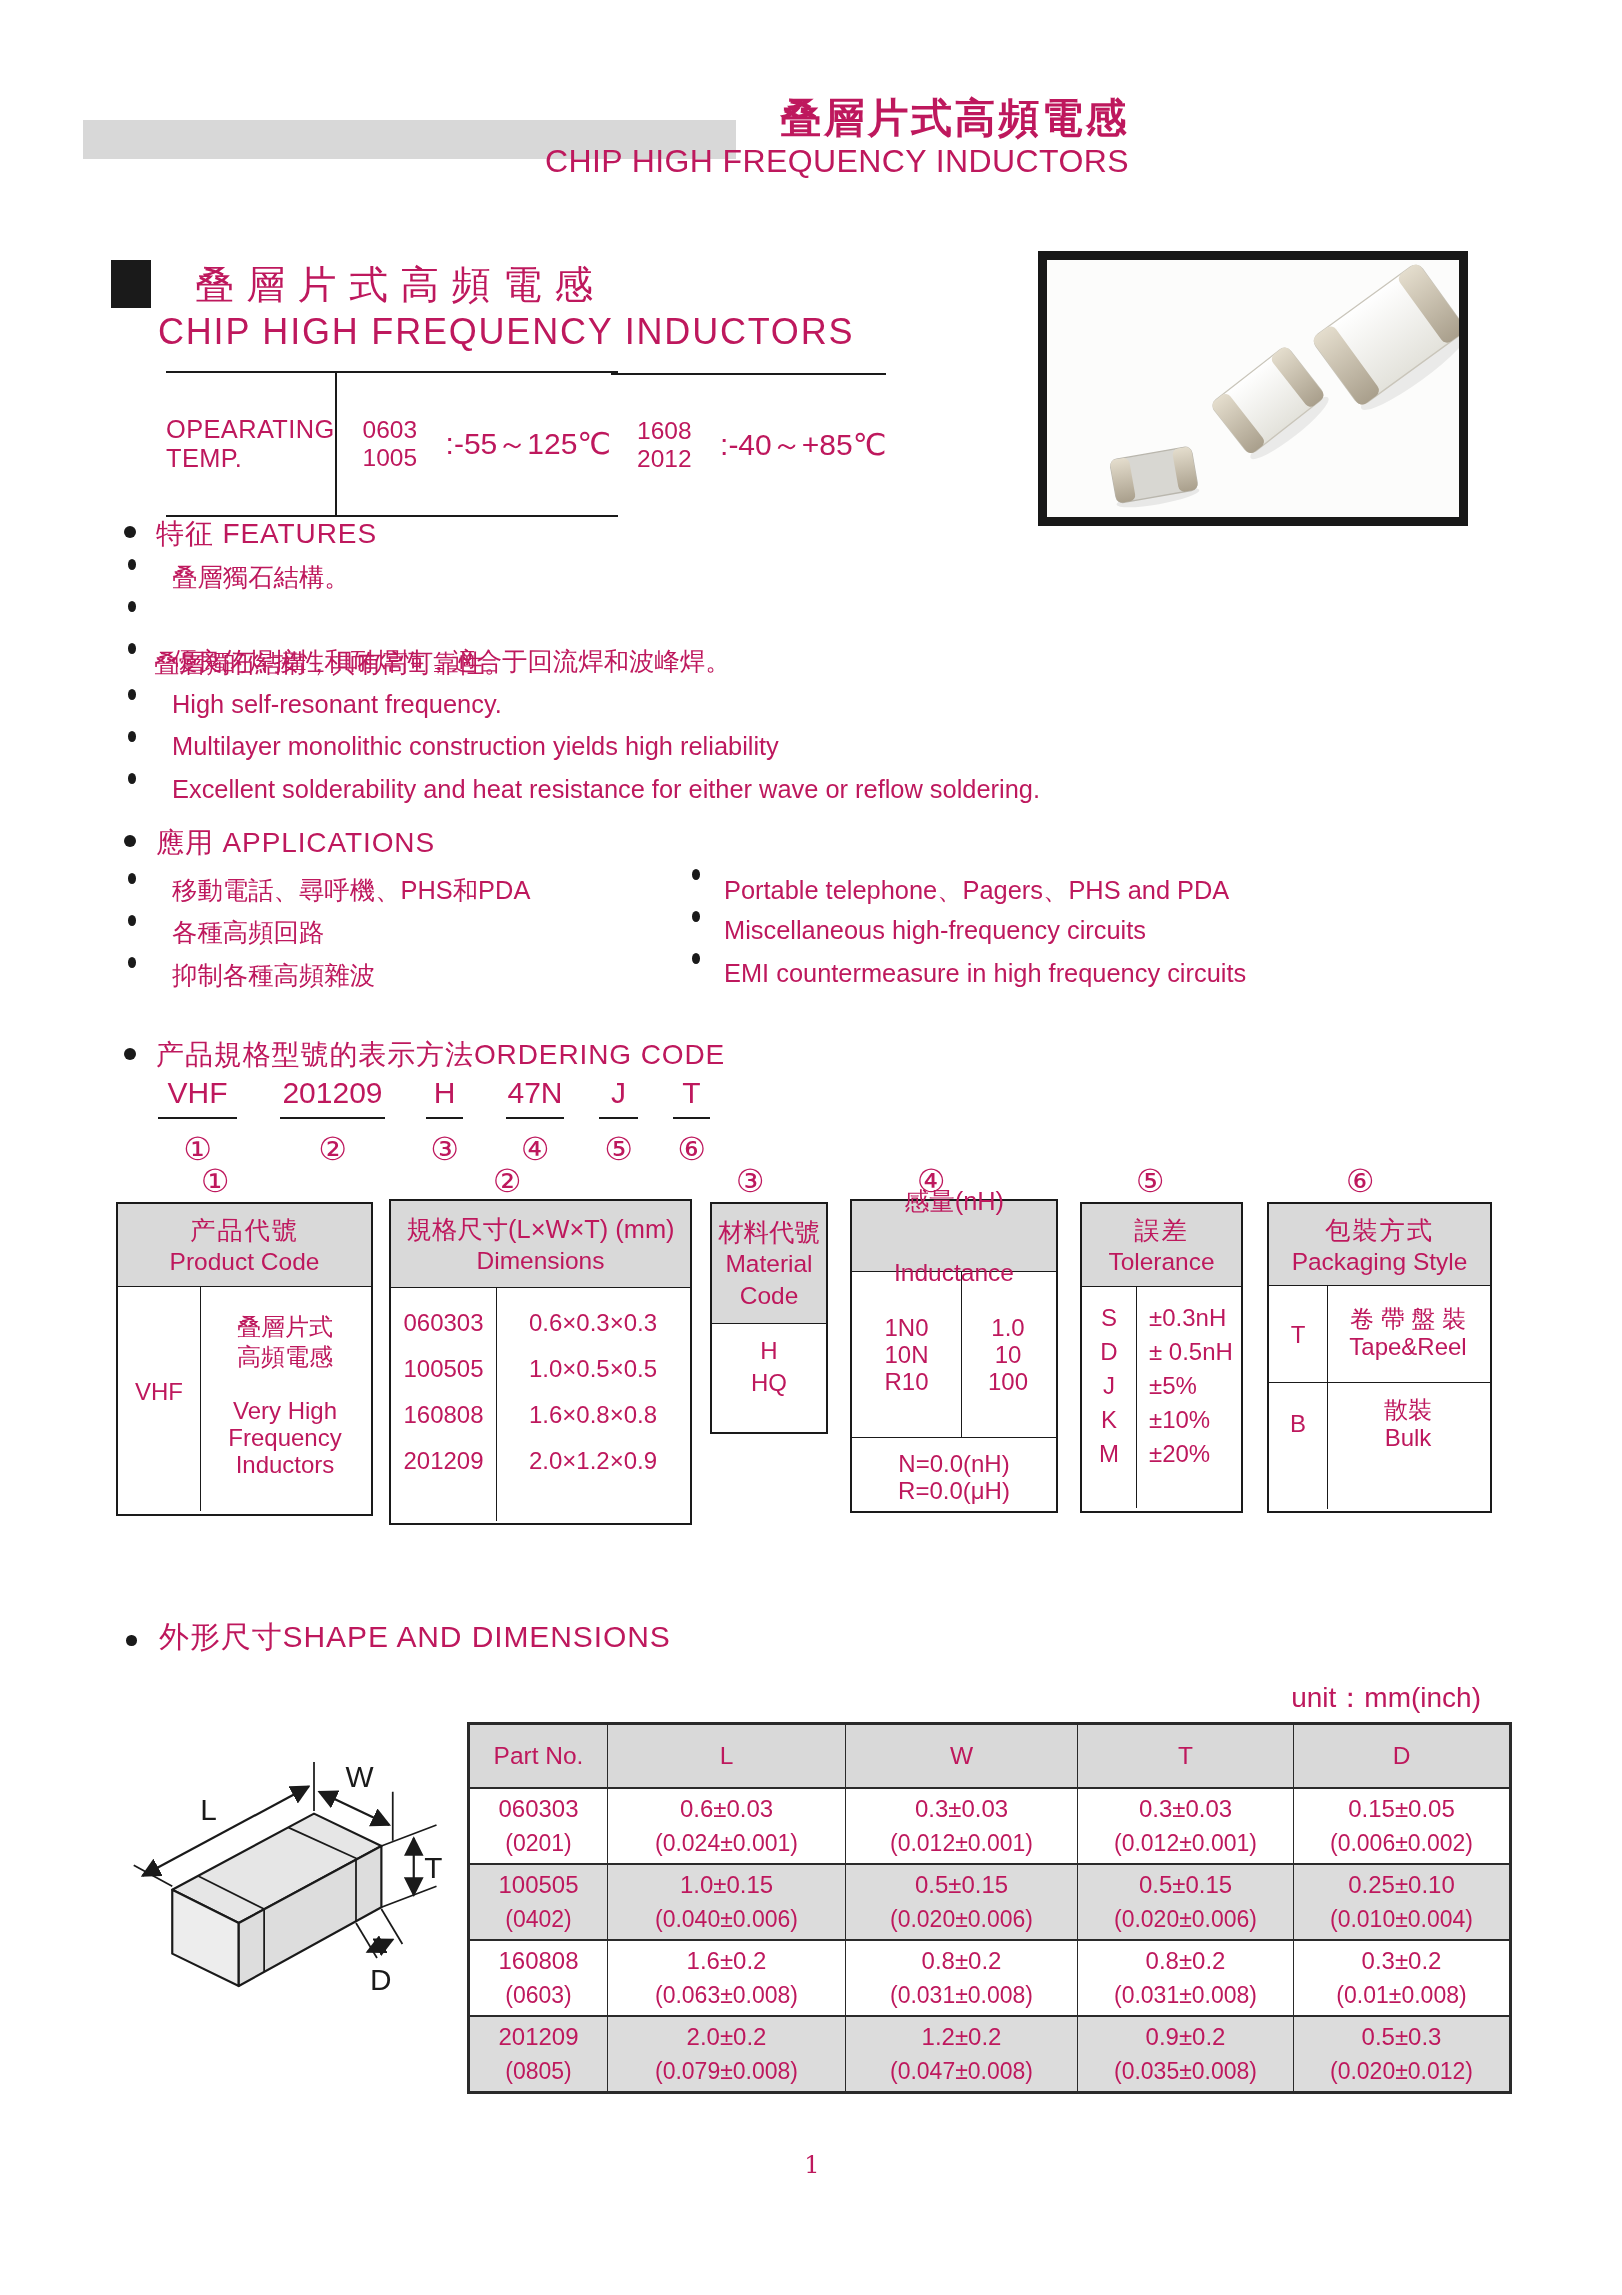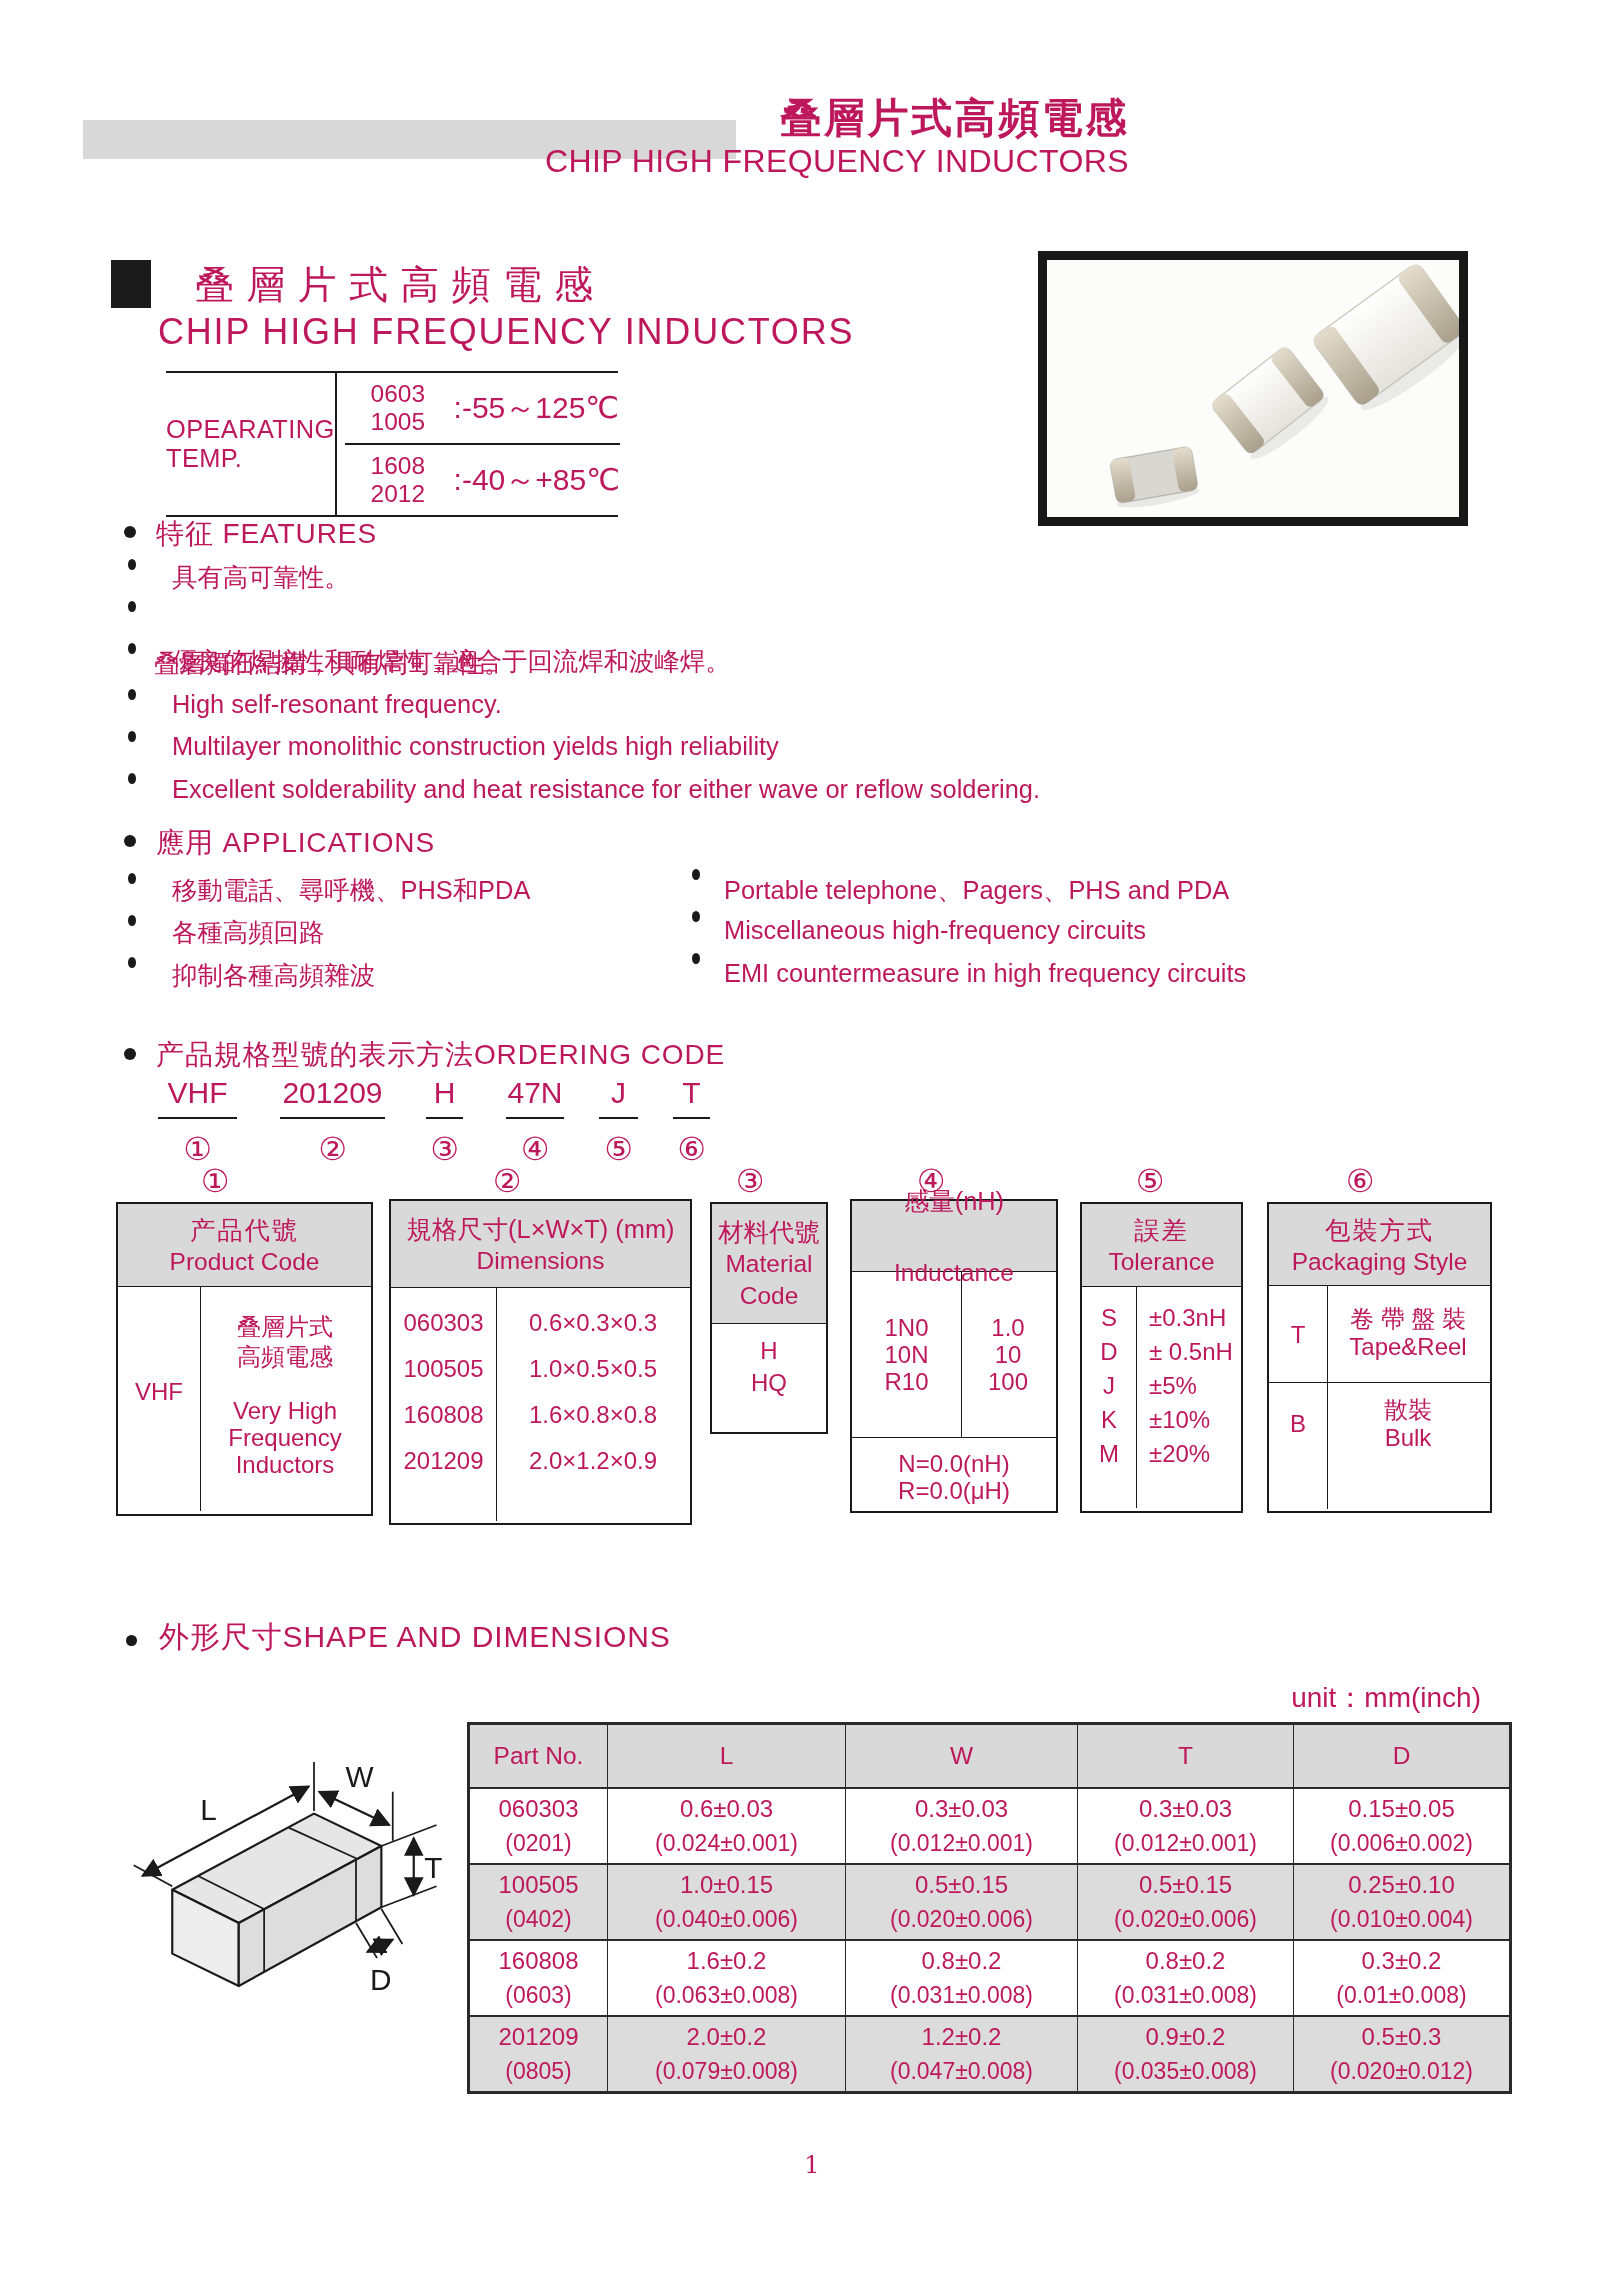--- a/index.html
+++ b/index.html
@@ -18,21 +18,21 @@
   .title-en{top:143px;right:494px;font-size:32px;letter-spacing:0.4px;white-space:nowrap;}
   
   .blacksq{left:111px;top:260px;width:40px;height:48px;background:#1a1a1a;}
   .sec-zh{left:195px;top:258px;font-size:39px;letter-spacing:12.3px;white-space:nowrap;}
   .sec-en{left:158px;top:311px;font-size:36px;letter-spacing:1.8px;white-space:nowrap;}
   
   .photo{left:1038px;top:251px;width:412px;height:257px;border:9.6px solid #181818;background:#fcfcfb;}
   
   .temp{left:166px;top:371px;width:452px;height:142px;border-top:2.6px solid #1a1a1a;border-bottom:2.6px solid #1a1a1a;display:flex;}
   .temp-left{width:247px;border-right:2.6px solid #1a1a1a;display:flex;align-items:center;font-size:25.4px;letter-spacing:0.4px;}
-  .temp-right{flex:1;display:flex;flex-direction:column;padding-left:8px;}
+  .temp-right{flex:1;display:flex;}
   .temp-row{flex:1;display:flex;align-items:center;padding-left:26px;}
   .temp-row + .temp-row{border-top:2.6px solid #1a1a1a;}
   .temp-codes{font-size:24.5px;line-height:28px;width:83px;}
   .temp-range{font-size:30px;white-space:nowrap;}
   
   .h-bullet{width:12.3px;height:12.3px;border-radius:50%;background:#1a1a1a;display:inline-block;}
   .sect-head{font-size:28px;letter-spacing:0.9px;white-space:nowrap;}
   .item{font-size:25.4px;white-space:nowrap;}
   .dot{position:absolute;width:8px;height:10.5px;border-radius:50%;background:#1a1a1a;}
   
@@ -128,21 +128,21 @@
         </div>
         <div class="temp-range">:-40～+85℃</div>
       </div>
     </div>
   </div>
 
   <span class="abs h-bullet" style="left:124px;top:526px;"></span>
   <div class="abs sect-head" style="left:156px;top:515px;">特征 FEATURES</div>
 
   <span class="abs dot" style="left:128px;top:559px;"></span>
-  <div class="abs item" style="left:172px;top:561px;">具有高可靠性。</div>
+  <div class="abs item" style="left:172px;top:561px;">叠層獨石結構。</div>
   <span class="abs dot" style="left:128px;top:601px;"></span>
   <div class="abs item" style="left:154px;top:603px;margin-top:44px;">叠層獨石結構，具有高可靠性。</div>
   <span class="abs dot" style="left:128px;top:643px;"></span>
   <div class="abs item" style="left:172px;top:645px;">優良的焊接性和耐焊性，適合于回流焊和波峰焊。</div>
   <span class="abs dot" style="left:128px;top:689px;"></span>
   <div class="abs item" style="left:172px;top:690px;">High self-resonant frequency.</div>
   <span class="abs dot" style="left:128px;top:731px;"></span>
   <div class="abs item" style="left:172px;top:732px;">Multilayer monolithic construction yields high reliability</div>
   <span class="abs dot" style="left:128px;top:773px;"></span>
   <div class="abs item" style="left:172px;top:775px;">Excellent solderability and heat resistance for either wave or reflow soldering.</div>

